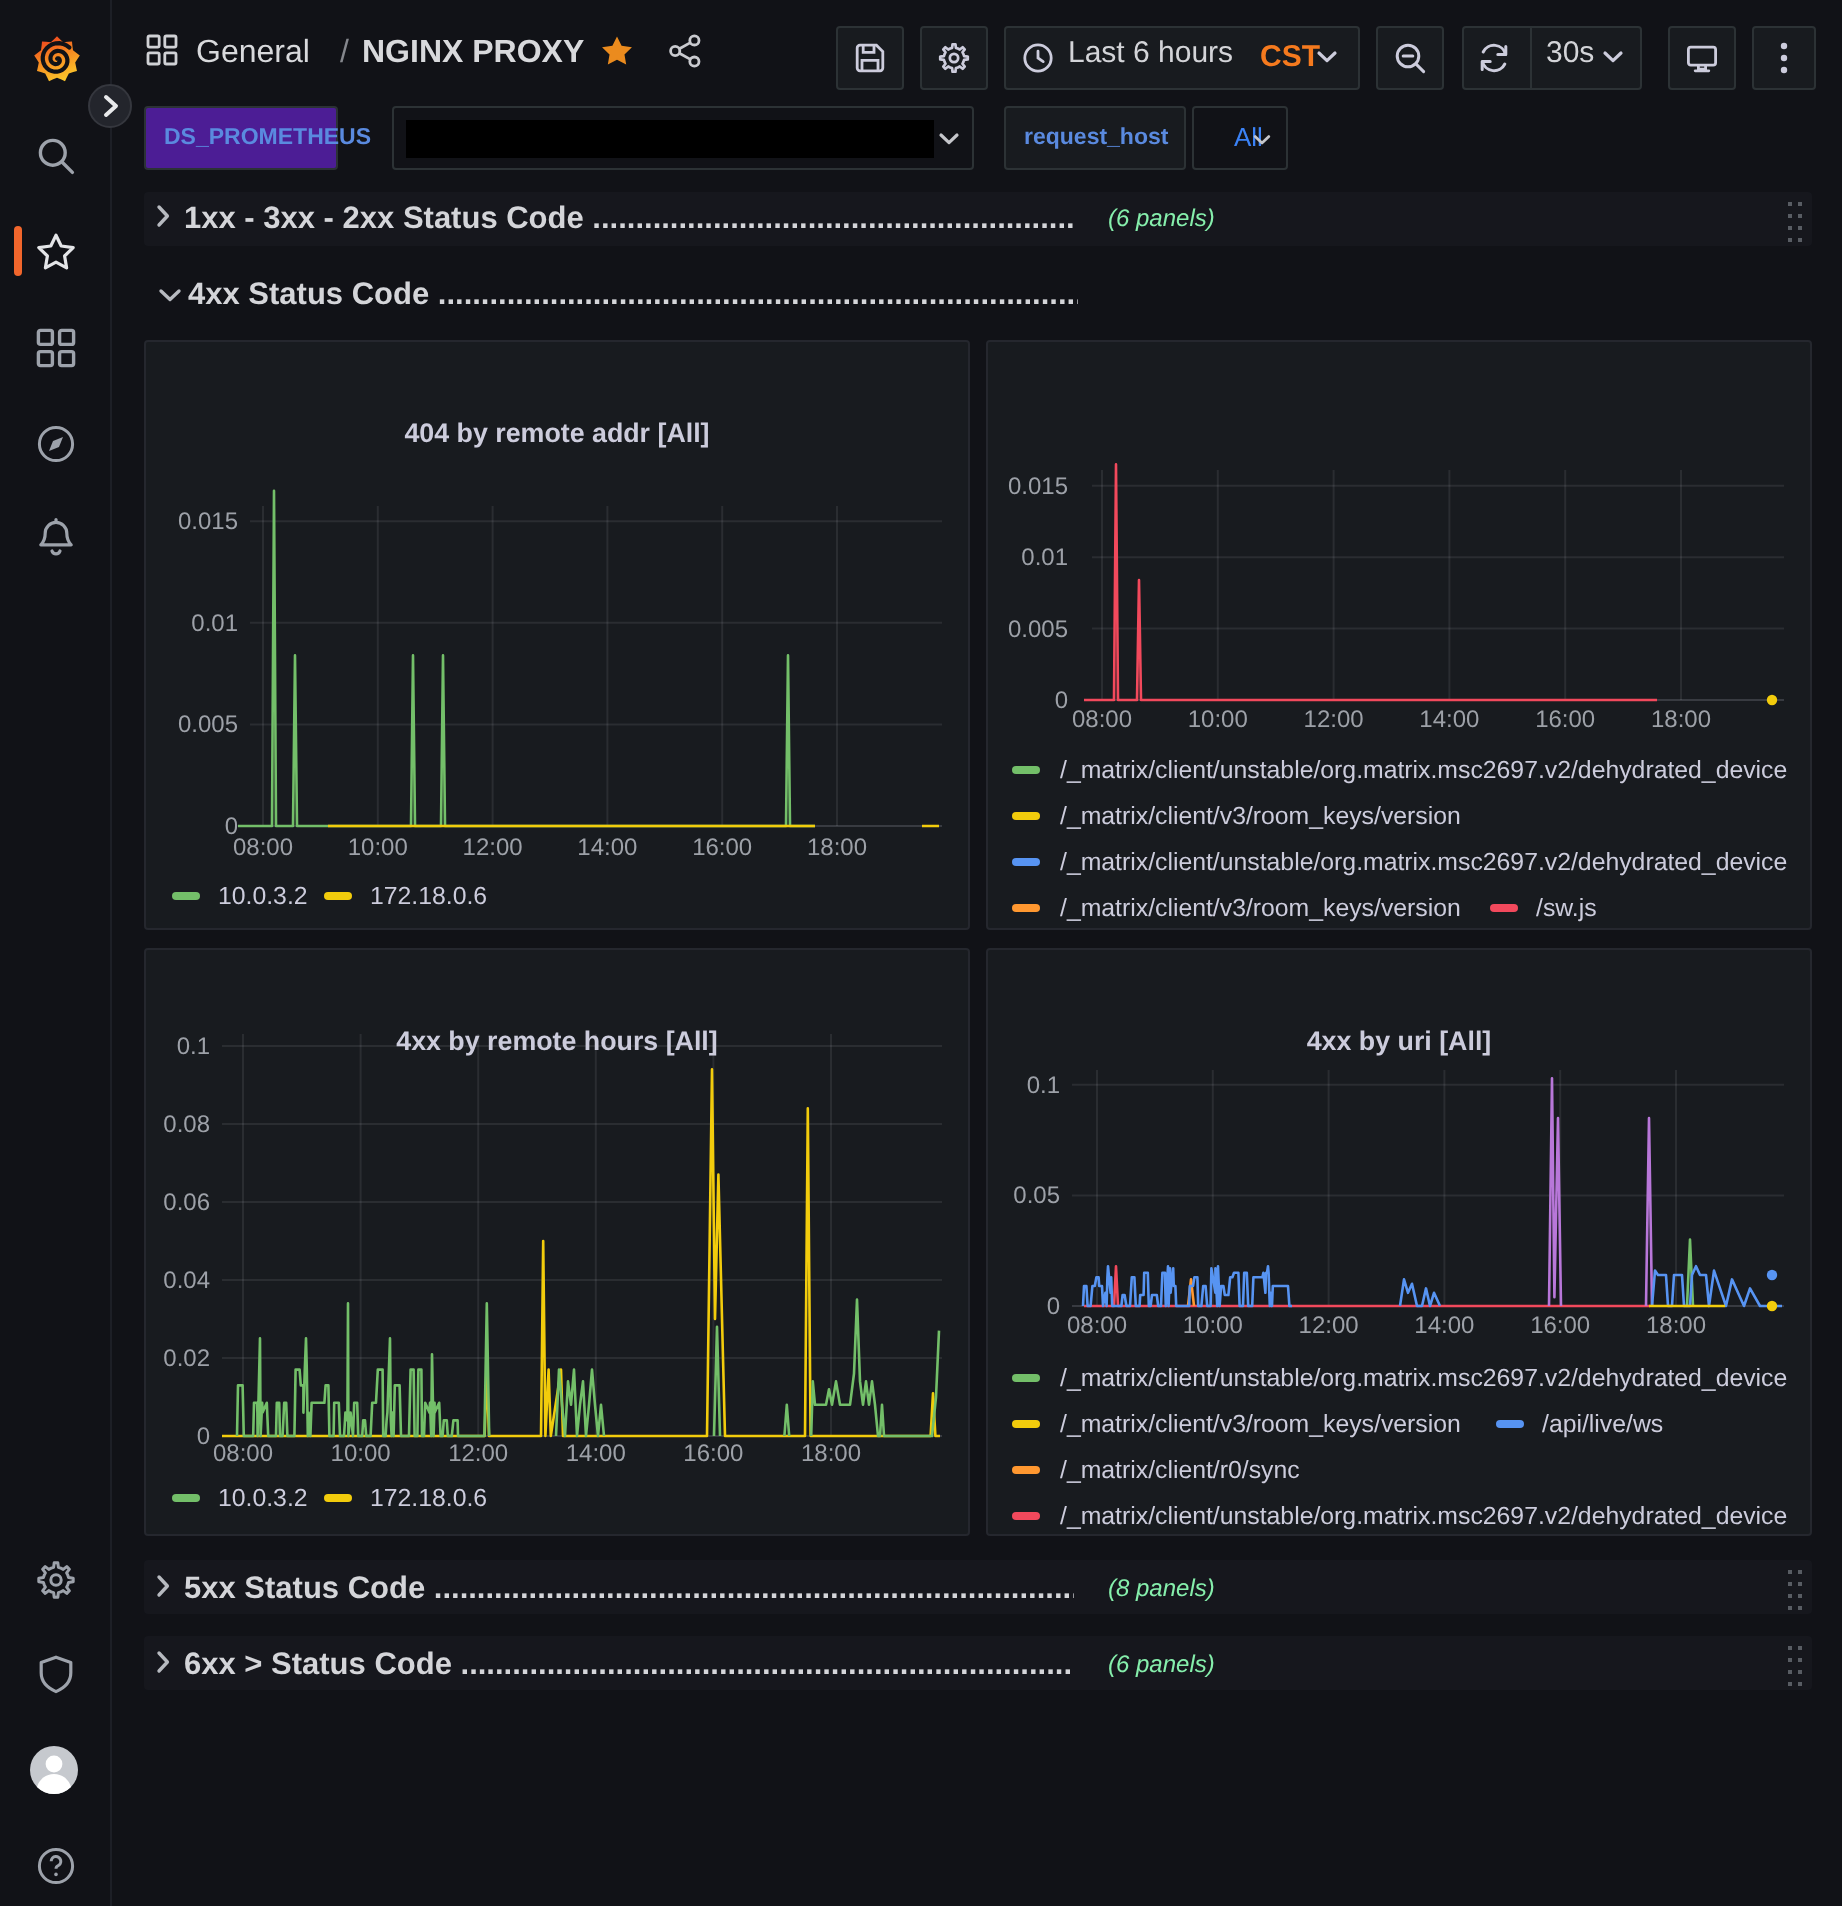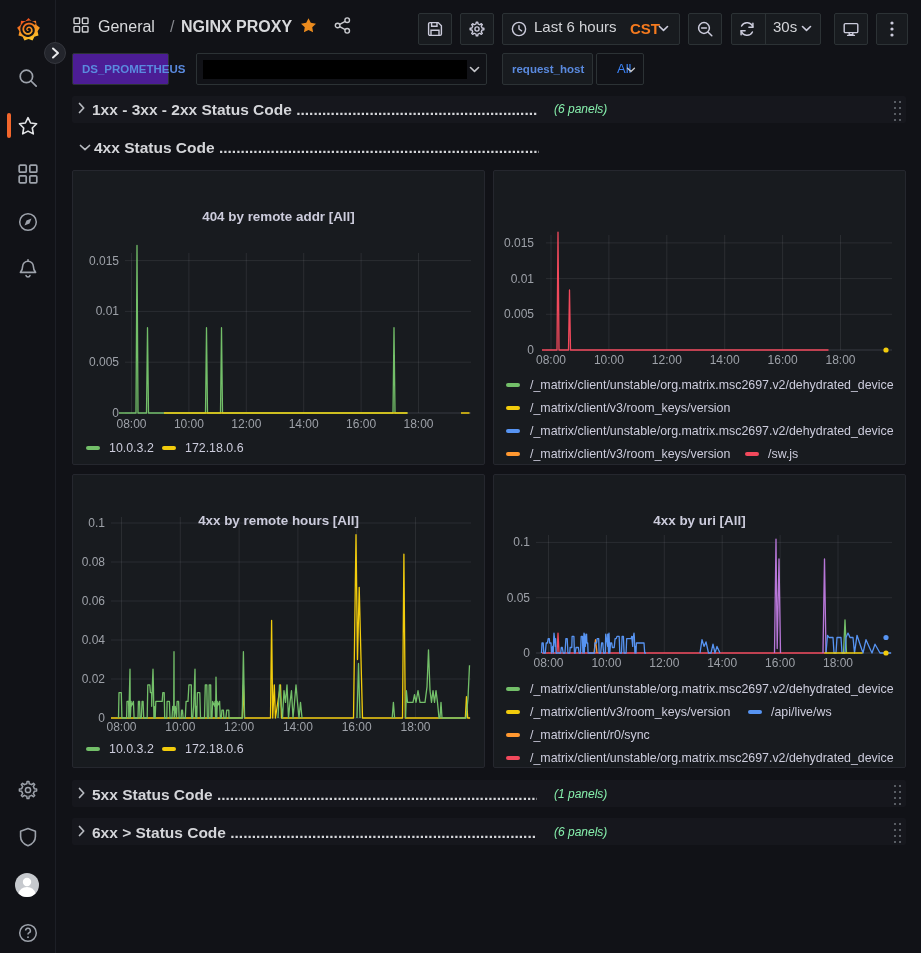--- a/index.html
+++ b/index.html
@@ -216,21 +216,21 @@
 <svg class="abs chev" style="left:79px;top:144px" width="12" height="7" viewBox="0 0 12 7" fill="none" stroke="#b7bac0" stroke-width="1.7" stroke-linecap="round" stroke-linejoin="round">
       <path d="M1.5 1.5 L6 5.7 L10.5 1.5"></path>
     </svg>
 <div class="abs rowtitle" style="left:94px;top:139px;width:445px;overflow:hidden">4xx Status Code ............................................................................</div>
 
 <div class="rowstrip" style="top:780px"></div>
 <svg class="abs chev" style="left:78px;top:787px" width="7" height="12" viewBox="0 0 7 12" fill="none" stroke="#b7bac0" stroke-width="1.7" stroke-linecap="round" stroke-linejoin="round">
       <path d="M1.5 1.5 L5.7 6 L1.5 10.5"></path>
     </svg>
 <div class="abs rowtitle" style="left:92px;top:786px;width:445px;overflow:hidden">5xx Status Code ..................................................................................</div>
-<div class="abs rowcount" style="left:554px;top:787px">(1 panels)</div>
+<div class="abs rowcount" style="left:554px;top:787px">(8 panels)</div>
 <div class="dots8" style="left:893px;top:782px">
       <span style="left:1px;top:3px"></span>
       <span style="left:6px;top:3px"></span>
       <span style="left:1px;top:9px"></span>
       <span style="left:6px;top:9px"></span>
       <span style="left:1px;top:15px"></span>
       <span style="left:6px;top:15px"></span>
       <span style="left:1px;top:21px"></span>
       <span style="left:6px;top:21px"></span>
     </div>

